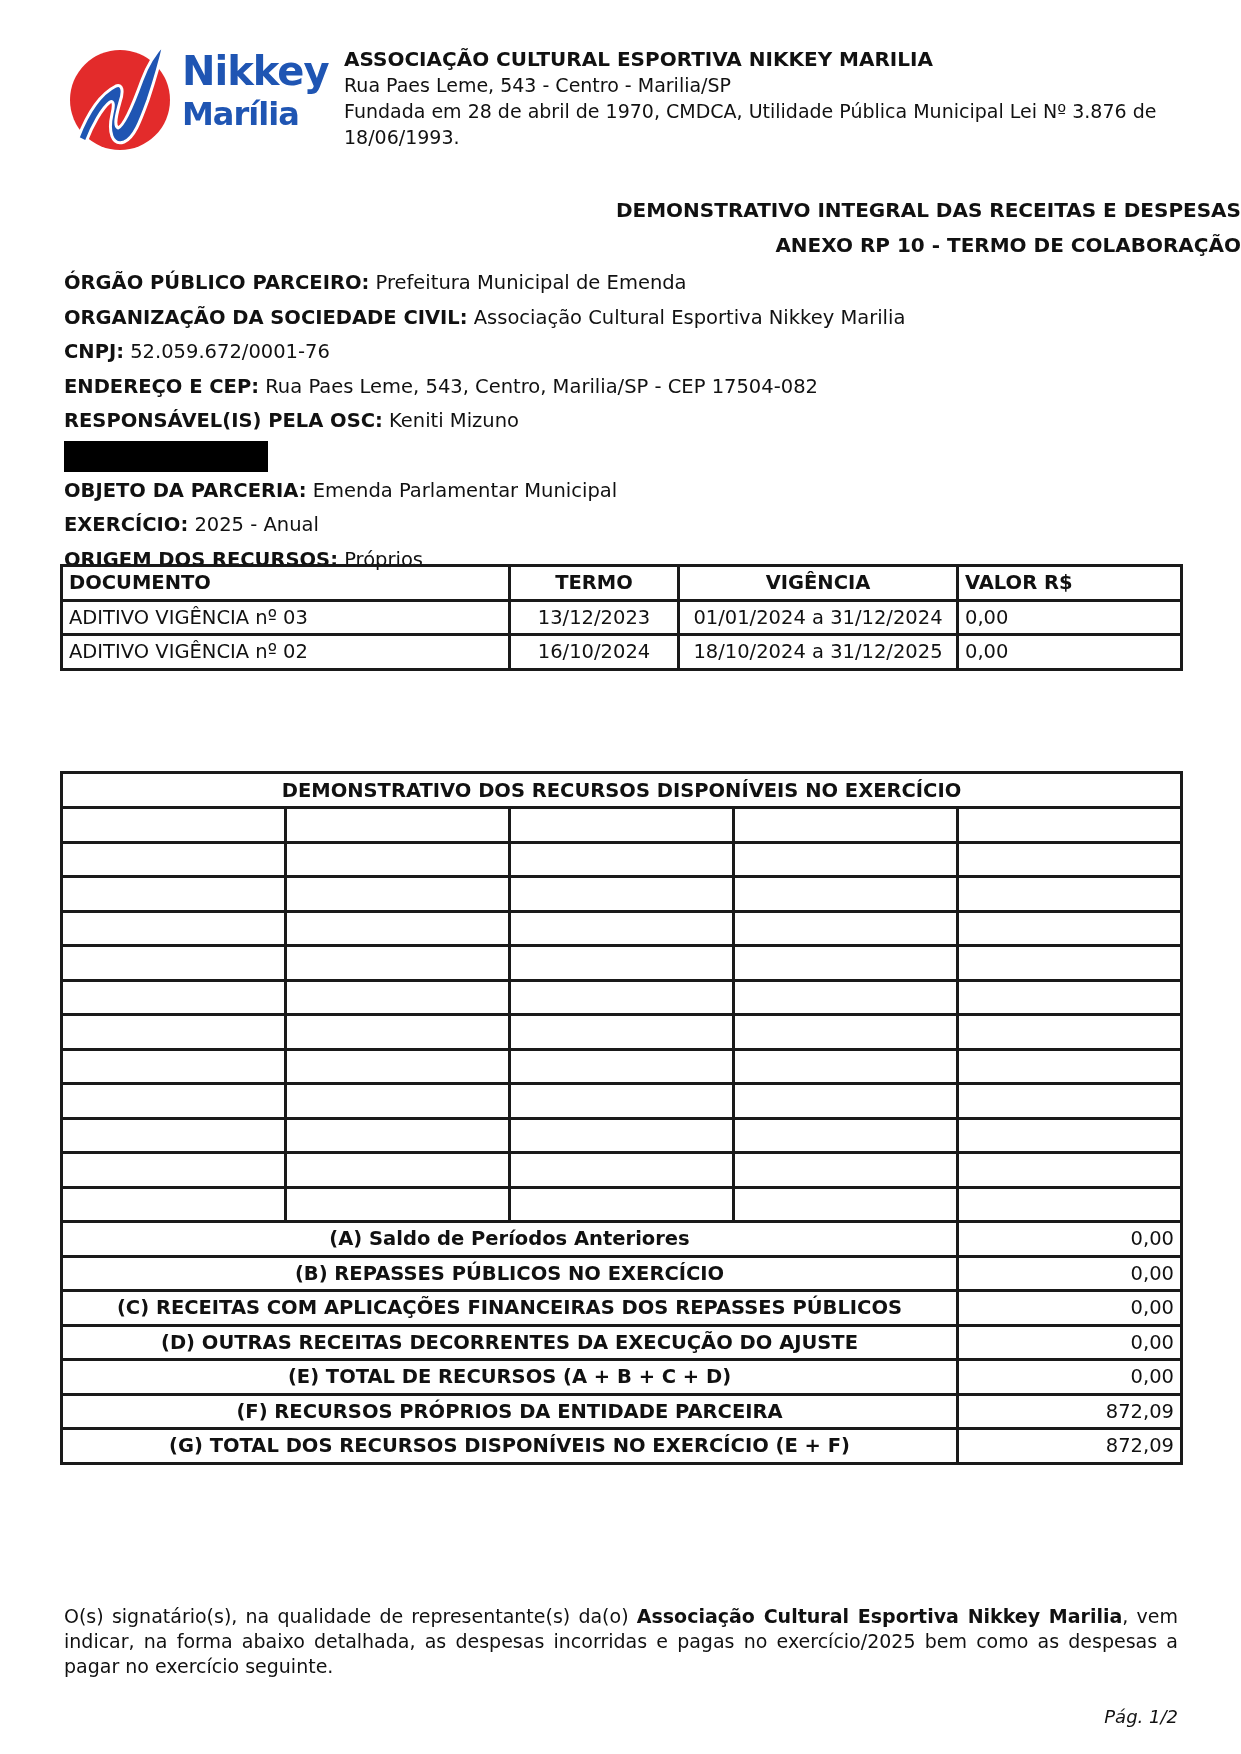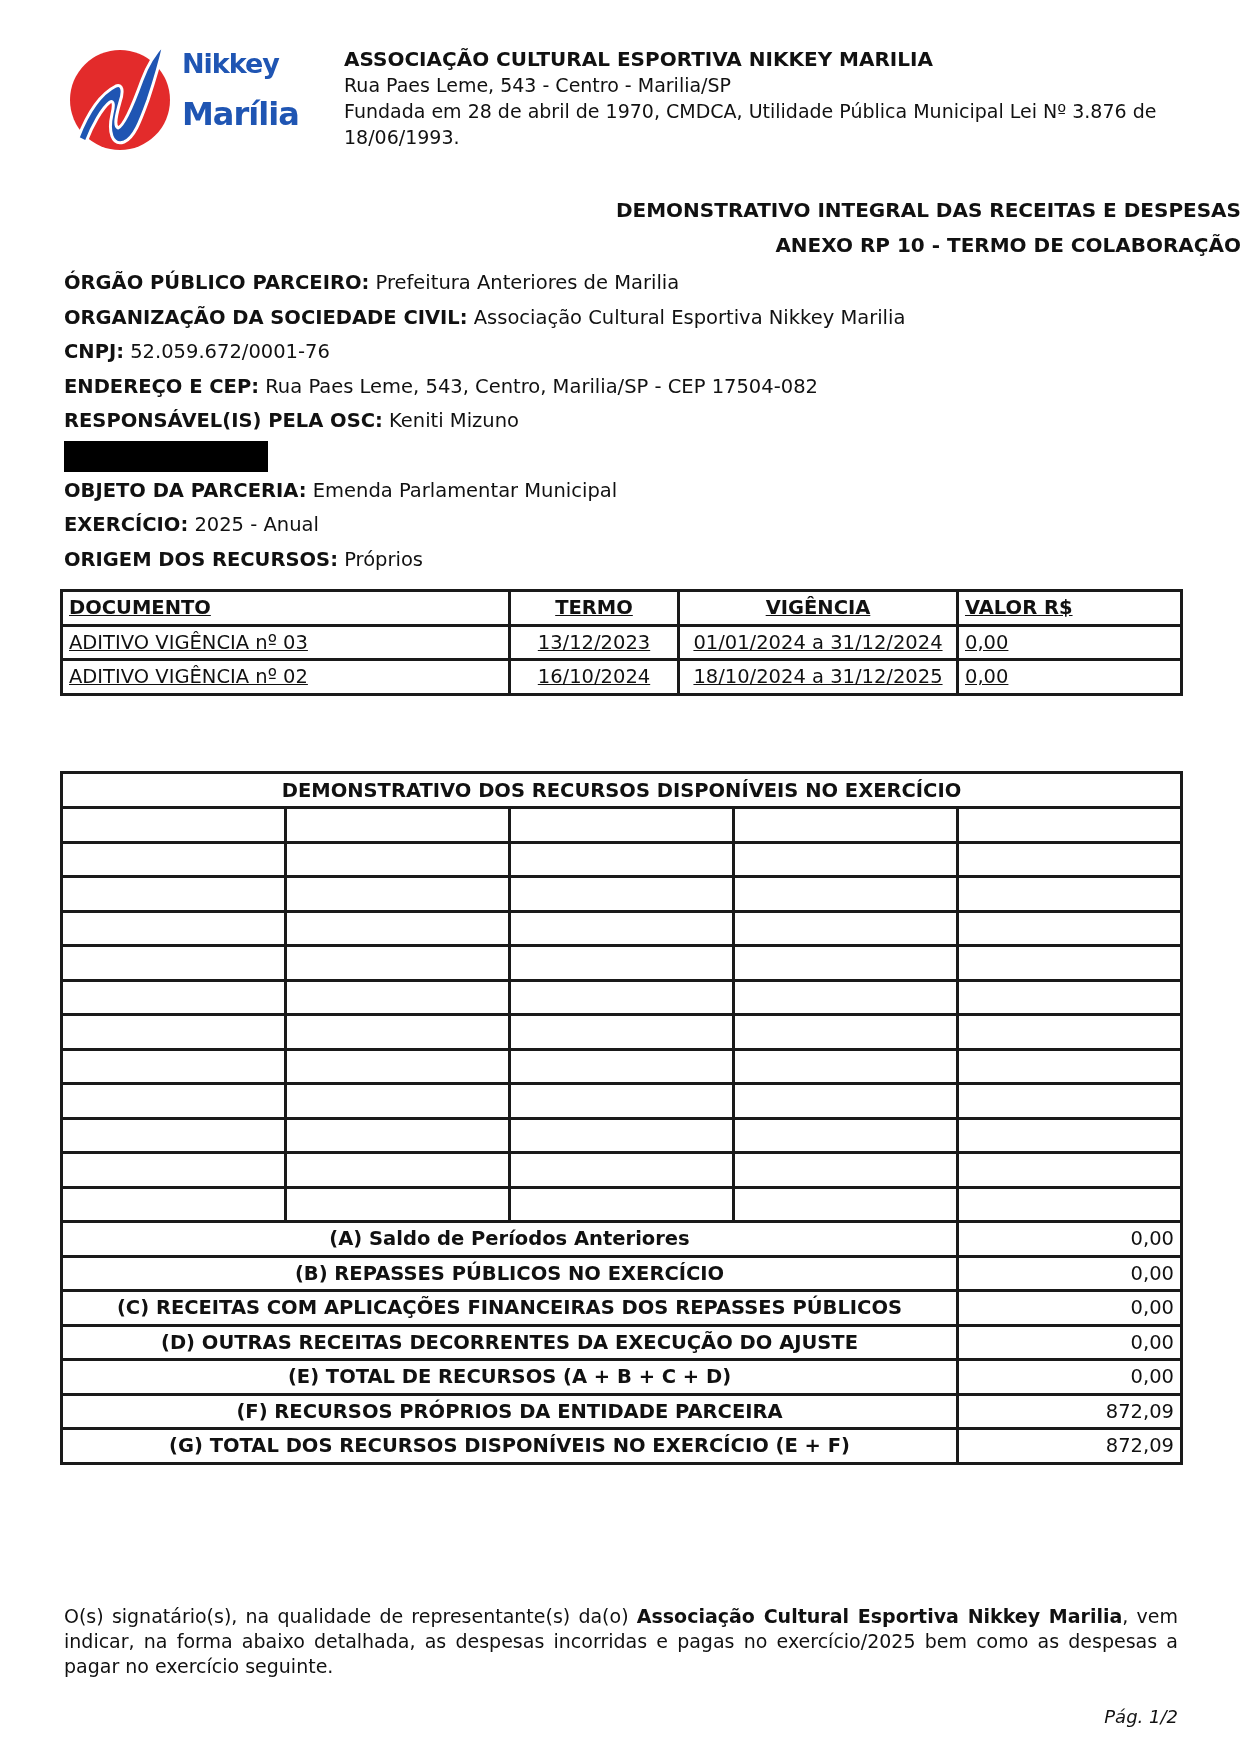--- a/index.html
+++ b/index.html
@@ -3,38 +3,38 @@
 <meta charset="utf-8">
 <style>
   html, body { margin: 0; padding: 0; background: #ffffff; }
   body {
     width: 1241px; height: 1754px; position: relative; overflow: hidden;
     font-family: "DejaVu Sans", sans-serif; color: #111111;
   }
   .logo { position: absolute; left: 64px; top: 42px; width: 272px; height: 112px; }
   .logo svg { position: absolute; left: 0; top: 0; }
   .logo .brand { position: absolute; left: 118px; font-family: "DejaVu Sans", sans-serif; font-weight: bold; color: #1f55b3; letter-spacing: -1px; }
-  .logo .brand1 { top: 6px; font-size: 27px; }
+  .logo .brand1 { top: 6px; font-size: 40px; }
   .logo .brand2 { top: 53px; font-size: 32px; }
 
   .org { position: absolute; left: 344px; top: 46px; width: 840px; font-size: 19px; line-height: 26px; }
   .org .org-name { font-weight: bold; font-size: 20px; }
 
   .titles { position: absolute; left: 0; width: 1241px; text-align: right; font-weight: bold; font-size: 20px; }
   .title1 { top: 198px; }
   .title2 { top: 233px; }
 
   .fields { position: absolute; left: 64px; top: 266px; font-size: 19.5px; }
   .field { height: 34.5px; line-height: 34.5px; white-space: nowrap; }
   .field b { font-weight: bold; }
   .redact { width: 204px; height: 31px; background: #000; margin: 2px 0 2px 0; }
 
   table { border-collapse: collapse; position: absolute; left: 60px; width: 1120px; table-layout: fixed; }
   td, th { border: 3px solid #1a1a1a; padding: 0 6px; font-size: 19.5px; }
-  .t1 { top: 589px; text-decoration: underline; }
+  .t1 { top: 564px; }
   .t1 th, .t1 td { height: 31.5px; }
   .t1 th { font-weight: bold; }
   .left { text-align: left; }
   .center { text-align: center; }
   .right { text-align: left; }
 
   .t2 { top: 771px; }
   .t2 .caption-cell { height: 32px; text-align: center; font-weight: bold; }
   .t2 .hdr th { height: 57px; font-weight: bold; line-height: 24px; }
   .t2 .empty td { height: 31.5px; }
@@ -63,21 +63,21 @@
   <div class="org-name">ASSOCIAÇÃO CULTURAL ESPORTIVA NIKKEY MARILIA</div>
   <div>Rua Paes Leme, 543 - Centro - Marilia/SP</div>
   <div>Fundada em 28 de abril de 1970, CMDCA, Utilidade Pública Municipal Lei Nº 3.876 de</div>
   <div>18/06/1993.</div>
 </div>
 
 <div class="titles title1">DEMONSTRATIVO INTEGRAL DAS RECEITAS E DESPESAS</div>
 <div class="titles title2">ANEXO RP 10 - TERMO DE COLABORAÇÃO</div>
 
 <div class="fields">
-  <div class="field"><b>ÓRGÃO PÚBLICO PARCEIRO:</b><span> Prefeitura Anteriores de Marilia</span></div>
+  <div class="field"><b>ÓRGÃO PÚBLICO PARCEIRO:</b><span> Prefeitura Municipal de Emenda</span></div>
   <div class="field"><b>ORGANIZAÇÃO DA SOCIEDADE CIVIL:</b><span> Associação Cultural Esportiva Nikkey Marilia</span></div>
   <div class="field"><b>CNPJ:</b><span> 52.059.672/0001-76</span></div>
   <div class="field"><b>ENDEREÇO E CEP:</b><span> Rua Paes Leme, 543, Centro, Marilia/SP - CEP 17504-082</span></div>
   <div class="field"><b>RESPONSÁVEL(IS) PELA OSC:</b><span> Keniti Mizuno</span></div>
   <div class="redact"></div>
   <div class="field"><b>OBJETO DA PARCERIA:</b><span> Emenda Parlamentar Municipal</span></div>
   <div class="field"><b>EXERCÍCIO:</b><span> 2025 - Anual</span></div>
   <div class="field"><b>ORIGEM DOS RECURSOS:</b><span> Próprios</span></div>
 </div>
 

